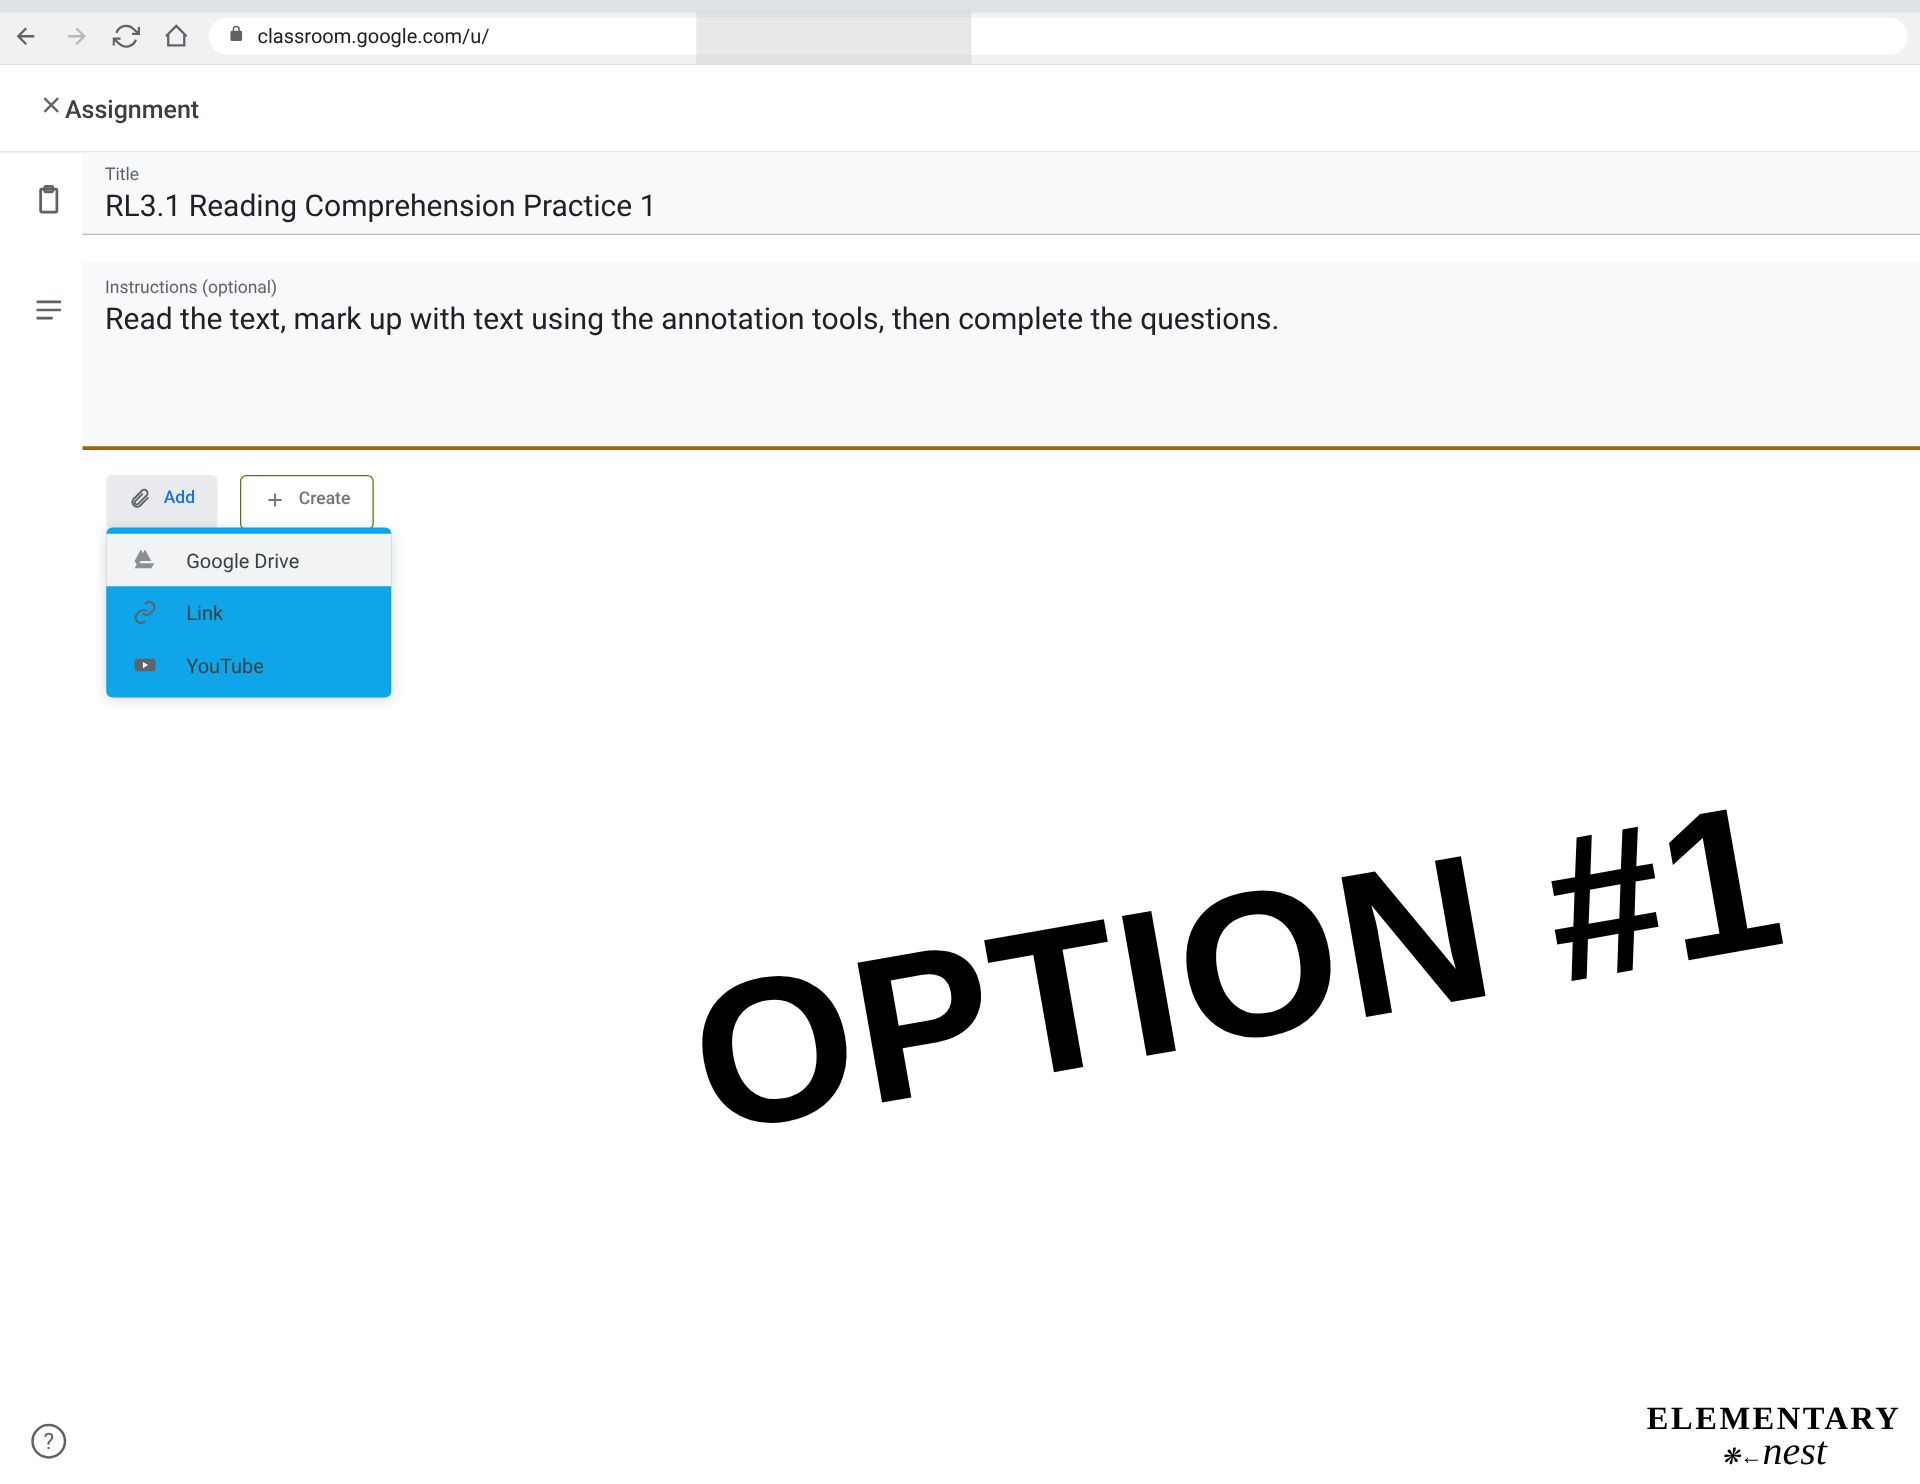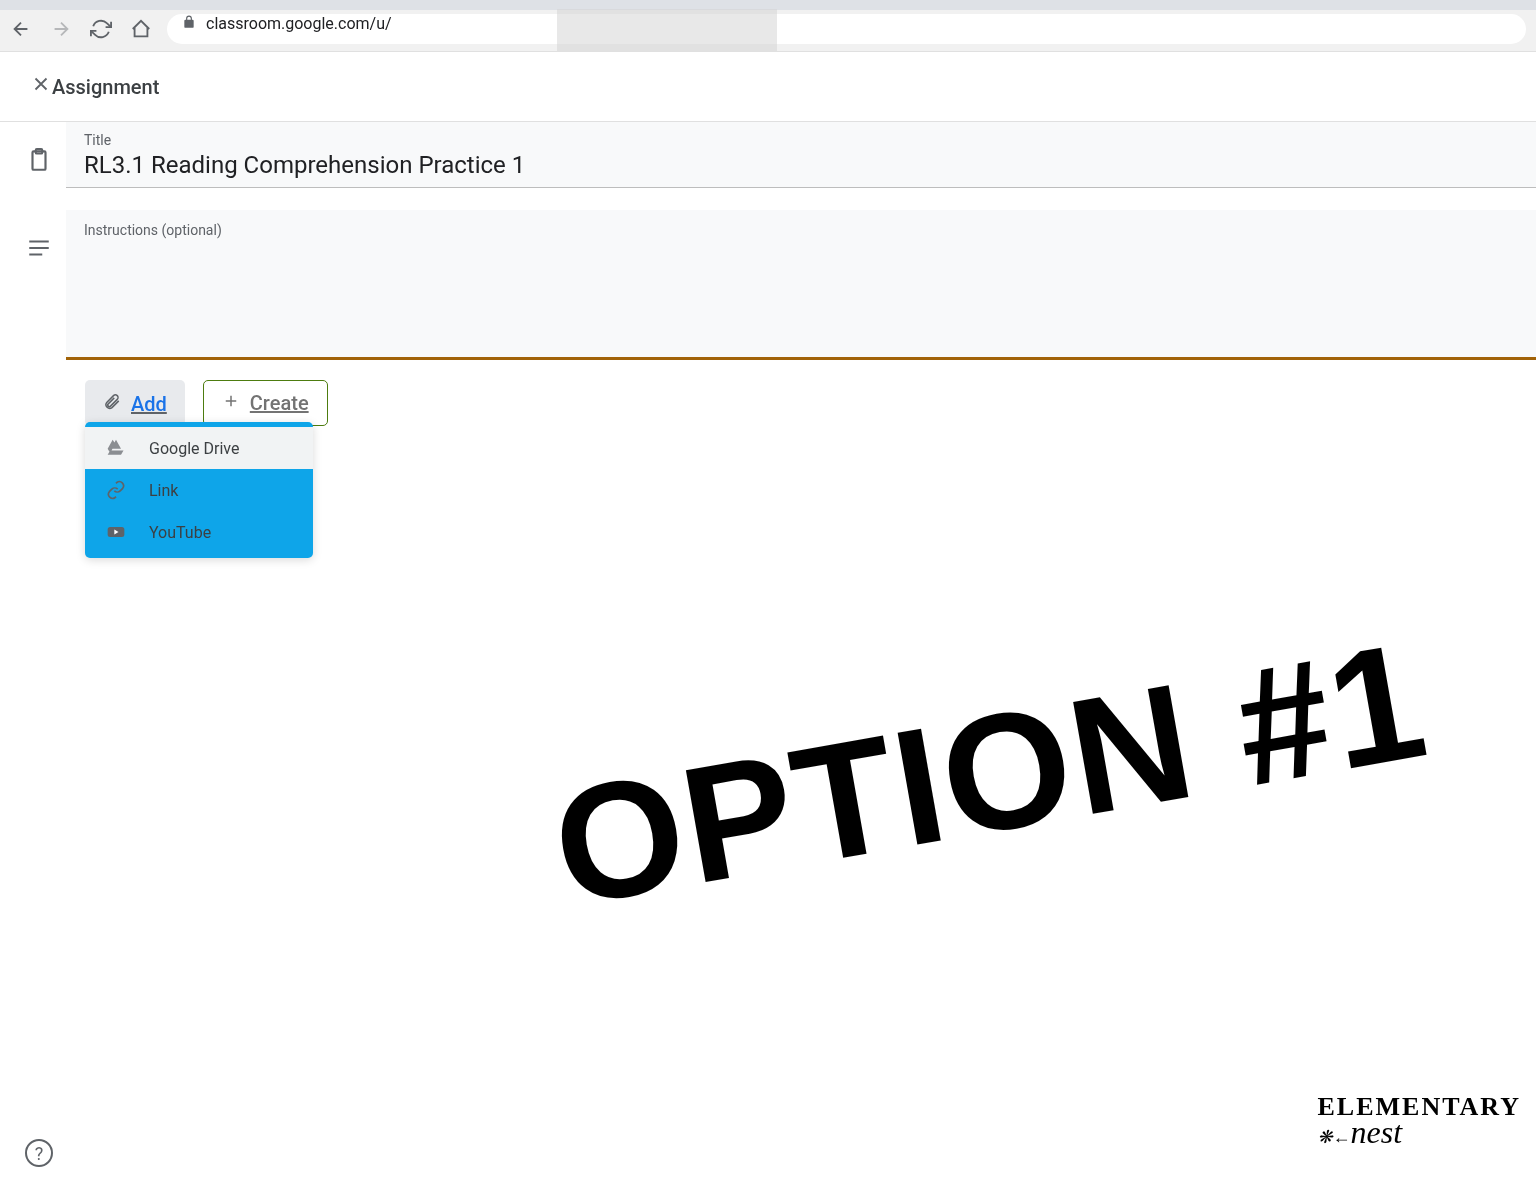--- a/index.html
+++ b/index.html
@@ -3,21 +3,21 @@
   <meta charset="utf-8">
   <style>
     * { margin: 0; padding: 0; box-sizing: border-box; }
     body { font-family: 'Google Sans', Roboto, Arial, sans-serif; background: #fff; width: 1536px; height: 1187px; position: relative; overflow: hidden; }
     
     
     .browser-chrome { height: 52px; background: #f1f1f1; display: flex; align-items: center; padding: 0 10px; border-bottom: 1px solid #e0e0e0; position: relative; }
     .tab-bar { position: absolute; top: 0; left: 0; right: 0; height: 10px; background: #dee1e6; }
     .nav-controls { display: flex; align-items: center; gap: 18px; margin-top: 6px; }
     .nav-btn { color: #5f6368; cursor: pointer; display: flex; }
-    .address-bar { display: flex; margin-left: 15px; flex: 1; height: 30px; background: #fff; border-radius: 15px; padding: 0 15px; gap: 10px; margin-top: 6px; max-width: 1380px; position: relative; }
+    .address-bar { display: flex; align-items: center; margin-left: 15px; flex: 1; height: 30px; background: #fff; border-radius: 15px; padding: 0 15px; gap: 10px; margin-top: 6px; max-width: 1380px; position: relative; }
     .lock-icon { color: #5f6368; }
     .url-text { color: #202124; font-size: 16px; }
     .url-blur { position: absolute; left: 390px; width: 220px; height: 42px; background: rgba(210,210,210,0.5); top: -5px; }
     
     
     .app-header { height: 70px; border-bottom: 1px solid #e0e0e0; display: flex; align-items: center; padding: 0 30px; }
     .close-x { color: #5f6368; font-size: 22px; cursor: pointer; }
     .header-title { font-size: 20px; color: #3c4043; font-weight: 500; }
     
     
@@ -28,36 +28,36 @@
     .field-box { flex: 1; background: #f8f9fa; border-bottom: 1px solid #bdbdbd; padding: 12px 18px 10px; }
     .field-label { font-size: 14px; color: #5f6368; margin-bottom: 3px; }
     .field-value { font-size: 24px; color: #202124; }
     
     .title-field .field-box { padding-top: 10px; padding-bottom: 8px; }
     .instructions-field { margin-top: 22px; }
     .instructions-field .field-box { min-height: 150px; border-bottom: 3px solid #a16207; }
     
     
     .actions-row { display: flex; padding: 20px 0 0 85px; gap: 18px; position: relative; }
-    .action-btn { display: flex; align-items: flex-end; gap: 10px; padding: 10px 18px; border-radius: 5px; font-size: 20px; font-weight: 500; cursor: pointer; text-decoration: underline; }
+    .action-btn { display: flex; align-items: flex-start; gap: 10px; padding: 10px 18px; border-radius: 5px; font-size: 14px; font-weight: 500; cursor: pointer; }
     .add-btn { background: #e8eaed; color: #5f6368; }
     .add-btn .add-text { color: #1a73e8; }
     .create-btn { background: #fff; border: 1px solid #4d7c0f; color: #737373; }
     
     
     .dropdown-menu { position: absolute; top: 62px; left: 85px; width: 228px; background: #0ea5e9; border-radius: 5px; box-shadow: 0 2px 10px rgba(0,0,0,0.15); padding: 5px 0; z-index: 10; }
     .menu-item { display: flex; align-items: center; gap: 22px; padding: 11px 20px; font-size: 16px; color: #3c4043; cursor: pointer; }
     .menu-item.highlighted { background: #f1f3f4; }
     .menu-icon { width: 22px; display: flex; justify-content: center; color: #5f6368; }
     
     
     .overlay-text { position: absolute; top: 680px; left: 550px; font-family: Impact, 'Arial Black', sans-serif; font-size: 165px; font-weight: 900; transform: rotate(-10deg); letter-spacing: 2px; color: #000; }
     
     
-    .watermark { position: absolute; bottom: 36px; right: 15px; text-align: left; }
+    .watermark { position: absolute; bottom: 8px; right: 15px; text-align: center; }
     .watermark-top { font-family: 'Times New Roman', serif; font-size: 26px; font-weight: 700; letter-spacing: 2px; }
     .watermark-bottom { font-family: 'Brush Script MT', cursive; font-size: 32px; font-style: italic; margin-top: -8px; }
     
     
     .help-btn { position: absolute; bottom: 20px; left: 25px; width: 28px; height: 28px; border: 2px solid #5f6368; border-radius: 50%; display: flex; align-items: center; justify-content: center; color: #5f6368; font-size: 18px; cursor: pointer; }
   </style>
 </head>
 <body>
 
 <div class="browser-chrome">
@@ -120,20 +120,21 @@
   </div>
 
   <div class="field-row instructions-field">
     <div class="field-icon">
       <svg width="26" height="26" viewBox="0 0 24 24" fill="none" stroke="currentColor" stroke-width="2">
           <path d="M3 6h18M3 12h18M3 18h12"></path>
         </svg>
     </div>
     <div class="field-box">
       <div class="field-label">Instructions (optional)</div>
+      <div class="field-value">Read the text, mark up with text using the annotation tools, then complete the questions.</div>
     </div>
   </div>
 
   <div class="actions-row">
     <div class="action-btn add-btn">
       <span>
         <svg width="18" height="18" viewBox="0 0 24 24" fill="none" stroke="#5f6368" stroke-width="2">
             <path d="M21 10.5l-9 9a5 5 0 01-7-7l9-9a3.5 3.5 0 015 5l-9 9a2 2 0 01-3-3l8-8"></path>
           </svg>
       </span>

